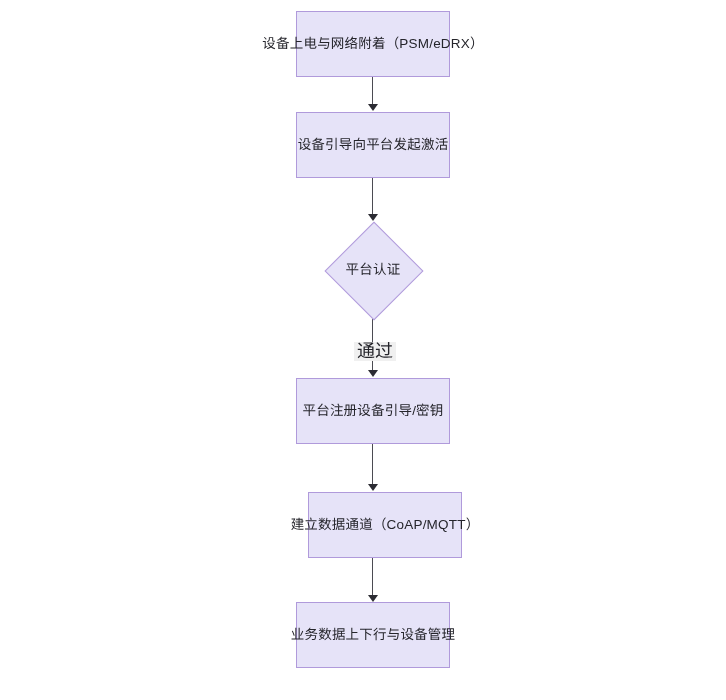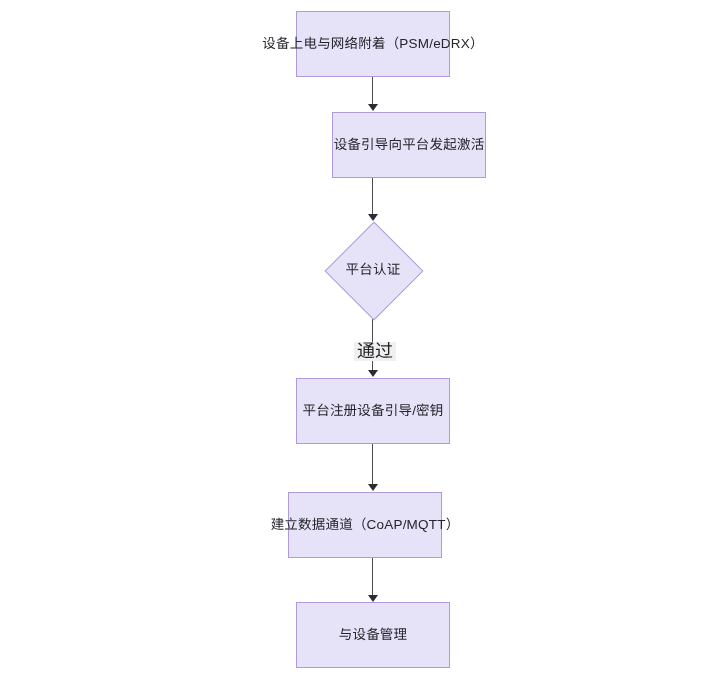--- a/index.html
+++ b/index.html
@@ -111,37 +111,38 @@
   <div class="arrowhead" style="left:368px; top:484px;"></div>
 
   <div class="connector" style="left:372px; top:558px; height:39px;"></div>
   <div class="arrowhead" style="left:368px; top:595px;"></div>
 
   <div class="node node-rect" style="left:296px; top:11px; width:154px; height:66px;">
     <span class="node-line">设备上电与网络附着</span>
     <span class="node-line">（PSM/eDRX）</span>
   </div>
 
-  <div class="node node-rect" style="left:296px; top:112px; width:154px; height:66px;margin-left:36px;">
+  <div class="node node-rect" style="left:296px; top:112px; width:154px; height:66px;">
     <span class="node-line">设备引导</span>
     <span class="node-line">向平台发起激活</span>
   </div>
 
   <div class="node node-diamond" style="left:325px; top:222px; width:96px; height:96px;">
     <span class="diamond-shape"></span>
     <span class="node-line diamond-label">平台认证</span>
   </div>
 
   <div class="node node-rect" style="left:296px; top:378px; width:154px; height:66px;">
     <span class="node-line">平台注册</span>
     <span class="node-line">设备引导/密钥</span>
   </div>
 
-  <div class="node node-rect" style="left:288px; top:492px; width:154px; height:66px;">
+  <div class="node node-rect" style="left:308px; top:492px; width:154px; height:66px;">
     <span class="node-line">建立数据通道</span>
     <span class="node-line">（CoAP/MQTT）</span>
   </div>
 
   <div class="node node-rect" style="left:296px; top:602px; width:154px; height:66px;">
+    <span class="node-line">业务数据上下行</span>
     <span class="node-line">与设备管理</span>
   </div>
 
 </div>
 
 </body></html>

